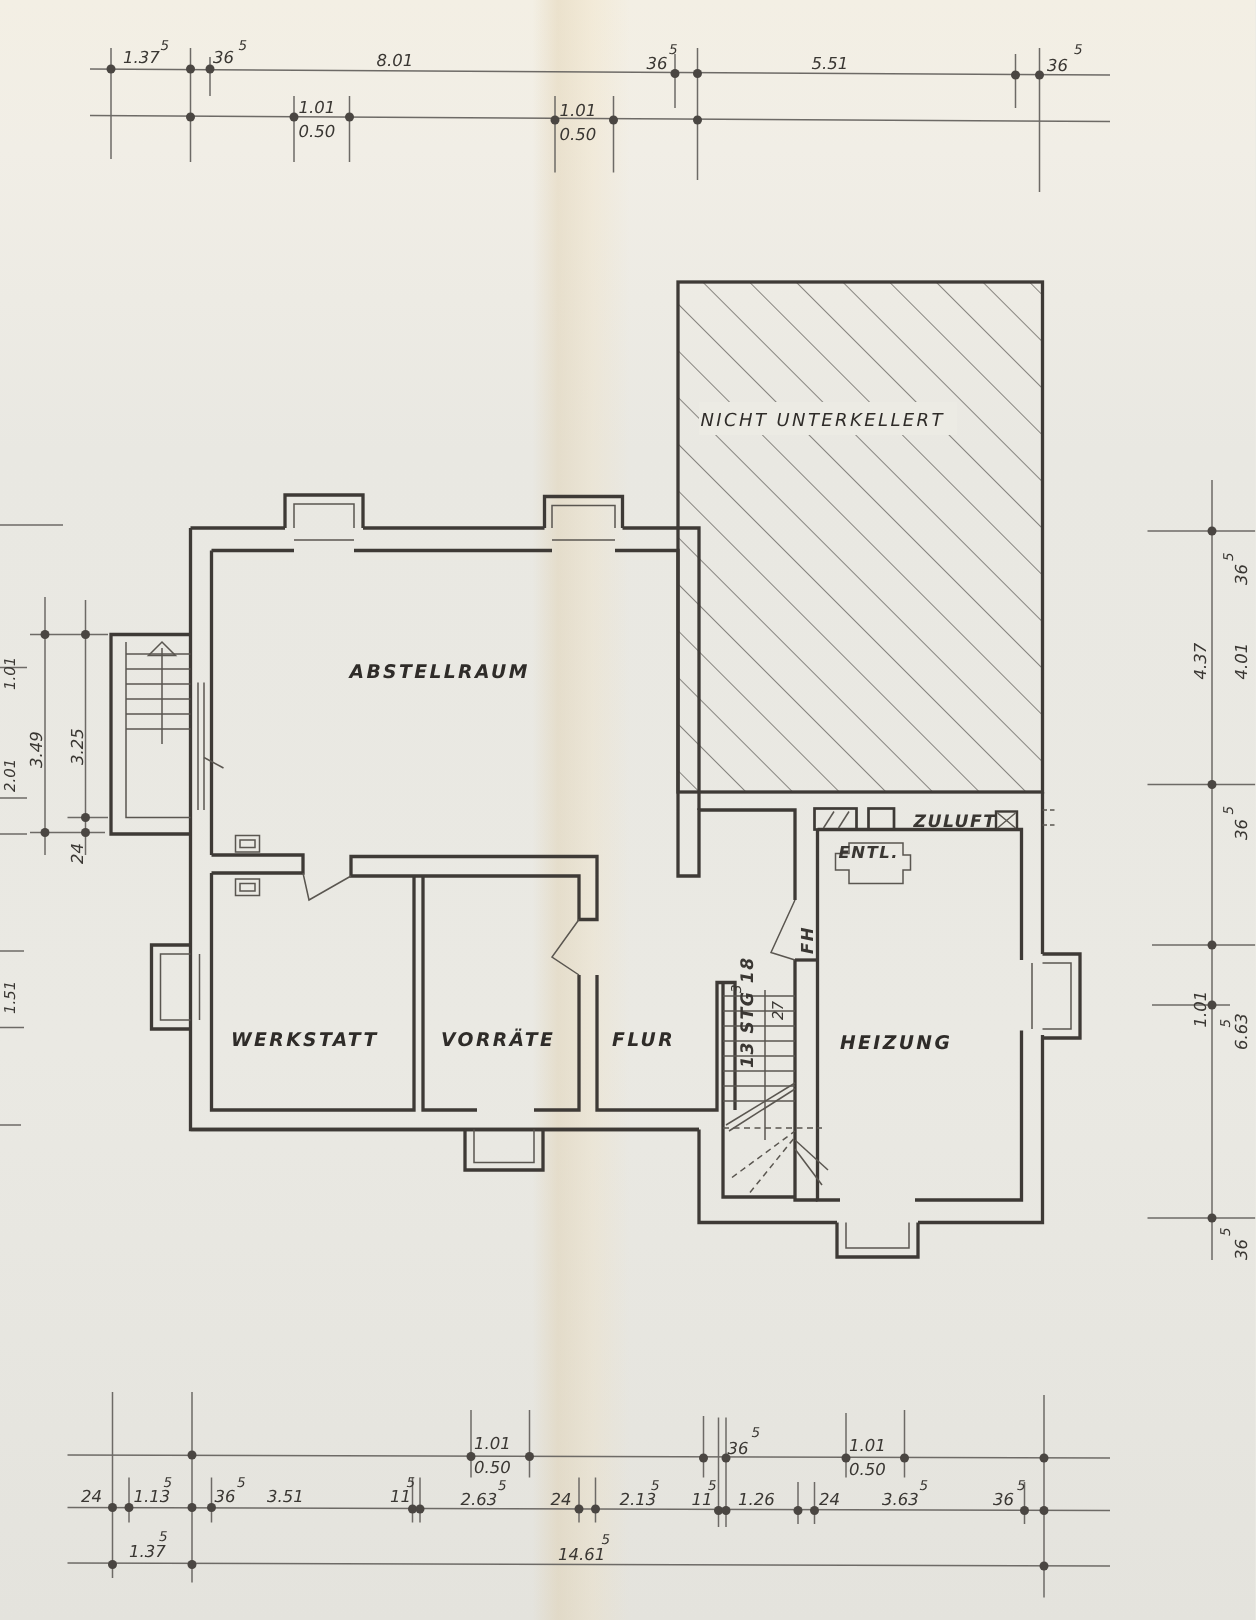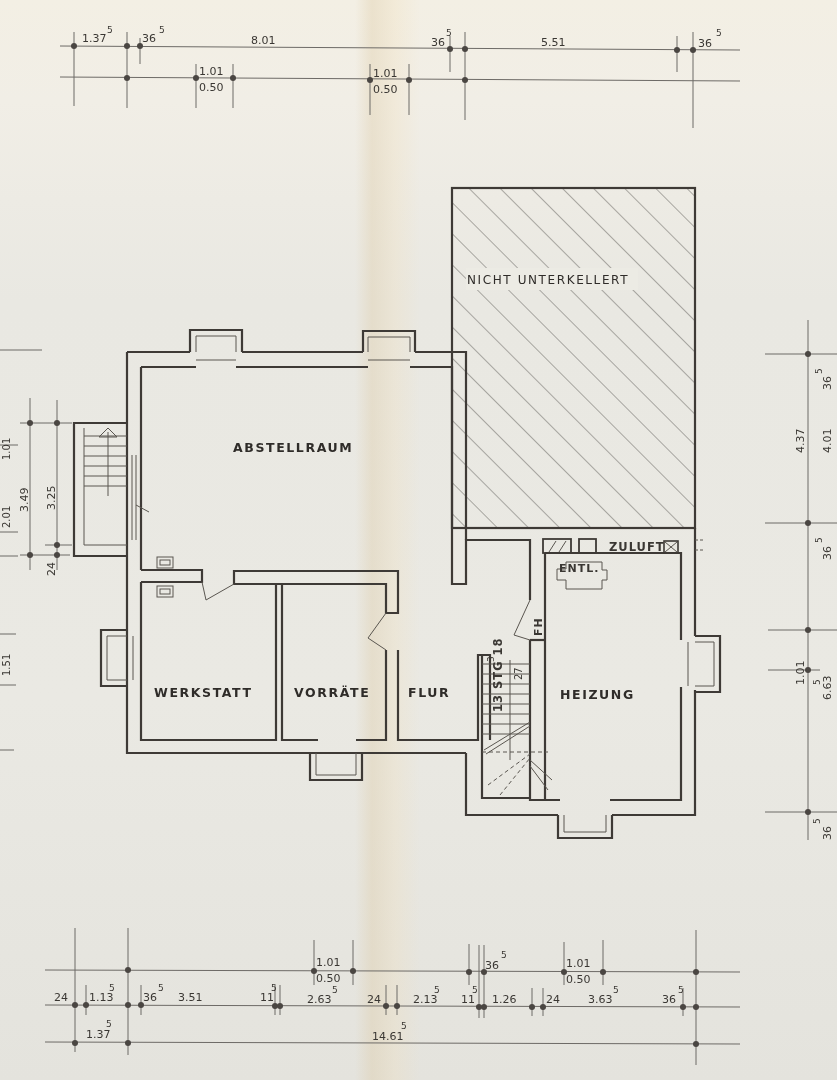--- a/index.html
+++ b/index.html
@@ -1,20 +1,20 @@
 <!DOCTYPE html>
 <html><head>
 <meta charset="utf-8">
 <style>
   html,body{margin:0;padding:0;}
   body{width:837px;height:1080px;overflow:hidden;background:#ecebe4;font-family:"DejaVu Sans",sans-serif;}
   #sheet{position:relative;width:837px;height:1080px;
     background:
       linear-gradient(90deg, rgba(0,0,0,0) 0, rgba(0,0,0,0) 355px, rgba(220,200,160,0.35) 372px, rgba(240,220,180,0.25) 395px, rgba(0,0,0,0) 420px),
-      linear-gradient(180deg, #f3efe4 0, #f1eee6 100px, #e9e8e2 300px, #eae9e3 700px, #e4e3dd 1080px);}
+      linear-gradient(180deg, #f3efe4 0, #f1eee6 100px, #e9e8e2 300px, #eae9e3 700px, #e4e3dd 1080px); font-style: italic;}
   svg{position:absolute;left:0;top:0;}
   .wall{fill:none;stroke:#3e3a36;stroke-width:2.2;}
   .thin{fill:none;stroke:#5a5650;stroke-width:1;}
   .dim{stroke:#6d6a66;stroke-width:1;fill:none;}
   .dot{fill:#4a4642;}
   .lbl{font-family:"DejaVu Sans",sans-serif;font-size:12.5px;letter-spacing:1.6px;fill:#2f2c29;font-weight:bold;}
   .dtxt{font-family:"DejaVu Sans",sans-serif;font-size:11px;fill:#3a3733;}
   .sup{font-family:"DejaVu Sans",sans-serif;font-size:9px;fill:#3a3733;}
   .hatch{stroke:#55524d;stroke-width:0.9;}
 </style>

